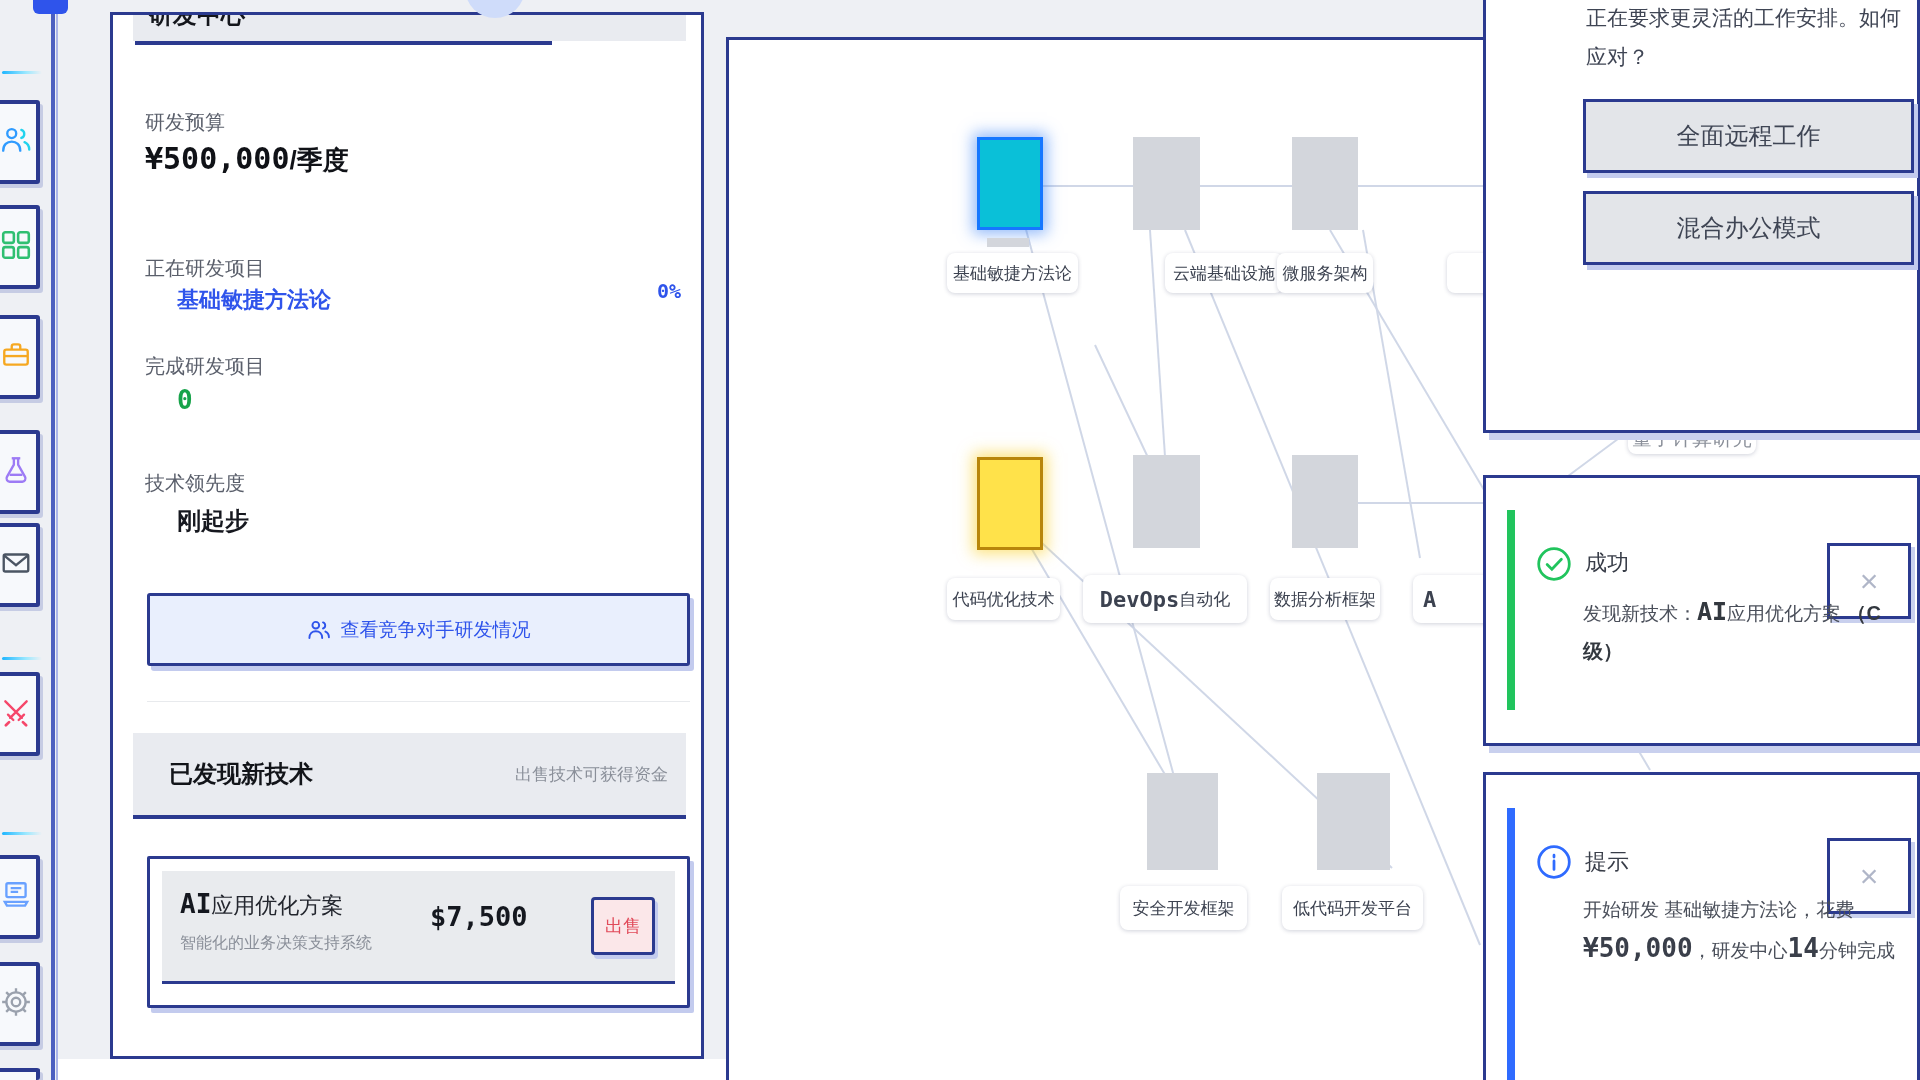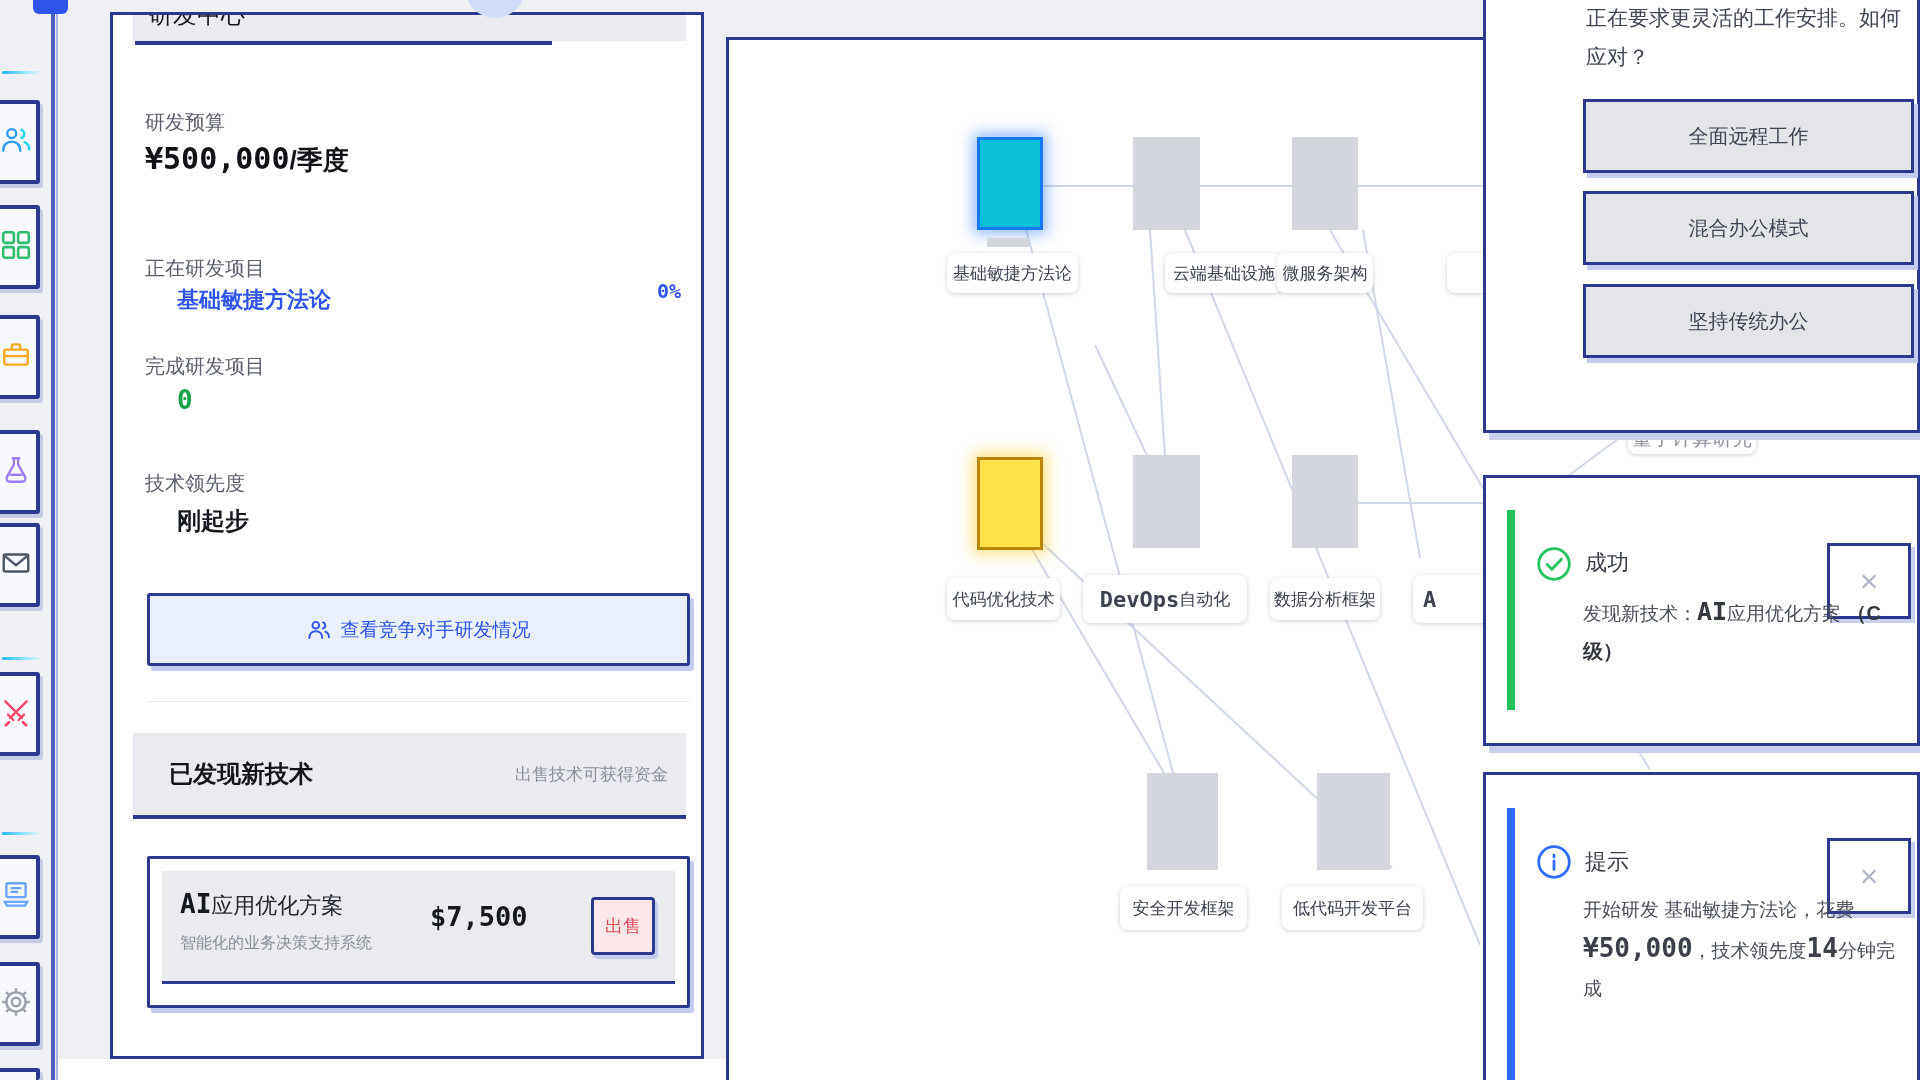--- a/index.html
+++ b/index.html
@@ -73,21 +73,21 @@
   .rpanel{
     position:absolute;left:1483px;width:437px;background:#fff;
     border:3px solid #2b3a8f;box-sizing:border-box;z-index:6;
     box-shadow:6px 7px 0 #c9d0ee;
   }
   .dlg-btn{
     position:absolute;left:97px;width:331px;height:74px;
     background:#e3e5e9;border:3px solid #2b3a8f;box-sizing:border-box;
     box-shadow:4px 5px 0 #c3cbee;
     display:flex;align-items:center;justify-content:center;
-    font-size:20px;color:#3f4554;cursor:pointer;
+    font-size:24px;color:#3f4554;cursor:pointer;
   }
   .toast-close{
     position:absolute;left:341px;width:84px;height:76px;
     background:#fff;border:3px solid #2b3a8f;box-sizing:border-box;
     box-shadow:4px 4px 0 #c9d0ee;
     display:flex;align-items:center;justify-content:center;
     font-size:32px;color:#b0b6c8;cursor:pointer;
   }
   .toast-title{position:absolute;left:99px;font-size:22px;color:#383d48;}
   .toast-body{position:absolute;left:97px;font-size:19px;color:#4a4f5a;line-height:1.75;}
@@ -237,21 +237,21 @@
       <circle cx="15" cy="15" r="4"></circle>
       <circle cx="15" cy="15" r="9"></circle>
       <path d="M15 2v4M15 24v4M2 15h4M24 15h4M5.8 5.8l2.8 2.8M21.4 21.4l2.8 2.8M24.2 5.8l-2.8 2.8M8.6 21.4l-2.8 2.8"></path>
     </svg>
   </span>
 </div>
 <div class="side-btn" style="top:1068px;height:12px;border-bottom:none;"></div>
 
 <div class="panel">
   <div class="abs" style="left:20px;top:0px;width:553px;height:26px;background:#e9ebf0;overflow:hidden;">
-    <div style="position:absolute;left:16px;top:-16px;font-size:24px;font-weight:normal;color:#14161c;">研发中心</div>
+    <div style="position:absolute;left:16px;top:-16px;font-size:24px;font-weight:bold;color:#14161c;">研发中心</div>
   </div>
   <div class="abs navy" style="left:22px;top:26px;width:417px;height:4px;"></div>
 
   <div class="abs lbl" style="left:32px;top:94px;">研发预算</div>
   <div class="abs" style="left:32px;top:126px;">
     <span class="mono" style="font-size:30px;color:#101217;">¥500,000</span><span style="font-size:26px;font-weight:bold;color:#101217;">/季度</span>
   </div>
 
   <div class="abs lbl" style="left:32px;top:240px;">正在研发项目</div>
   <div class="abs" style="left:64px;top:270px;font-size:22px;font-weight:bold;color:#2f54eb;cursor:pointer;">基础敏捷方法论</div>
@@ -296,21 +296,20 @@
 
 <div class="abs" style="left:58px;top:1059px;width:668px;height:21px;background:#fff;z-index:5;"></div>
 
 <div class="rpanel" style="top:-14px;height:447px;">
   <div class="abs" style="left:100px;top:10px;width:330px;font-size:21px;color:#3f4554;line-height:1.85;">
     <div>正在要求更灵活的工作安排。如何</div>
     <div>应对？</div>
   </div>
   <div class="dlg-btn" style="top:110px;">全面远程工作</div>
   <div class="dlg-btn" style="top:202px;">混合办公模式</div>
-  <div class="dlg-btn" style="top:295px;">坚持传统办公</div>
 </div>
 
 <div class="rpanel" style="top:475px;height:271px;">
   <div class="abs" style="left:21px;top:32px;width:8px;height:200px;background:#21c45d;"></div>
   <span class="abs" style="left:49px;top:67px;">
     <svg width="38" height="38" viewBox="0 0 36 36" fill="none" stroke="#21c45d" stroke-width="2.6" stroke-linecap="round">
       <circle cx="18" cy="18" r="14.5"></circle>
       <path d="M11.5 18.5l4.5 4.5 9-9.5"></path>
     </svg>
   </span>
@@ -329,18 +328,18 @@
     <svg width="38" height="38" viewBox="0 0 36 36" fill="none" stroke="#2f6bff" stroke-width="2.6" stroke-linecap="round">
       <circle cx="18" cy="18" r="14.5"></circle>
       <path d="M18 11.5v1.8M18 17v8"></path>
     </svg>
   </span>
   <div class="toast-title" style="top:72px;">提示</div>
   <div class="toast-close" style="top:63px;">
     <span>×</span>
   </div>
   <div class="toast-body" style="top:118px;width:320px;">
-    <span>开始研发 </span><span>基础敏捷方法论</span><span>，花费 </span><span class="mono" style="font-size:26px;color:#3a3f4a;">¥50,000</span><span>，技术领先度</span><span class="mono" style="font-size:26px;color:#3a3f4a;">14</span><span>分钟完成</span>
+    <span>开始研发 </span><span>基础敏捷方法论</span><span>，花费 </span><span class="mono" style="font-size:26px;color:#3a3f4a;">¥50,000</span><span>，研发中心</span><span class="mono" style="font-size:26px;color:#3a3f4a;">14</span><span>分钟完成</span>
   </div>
 </div>
 
 <div class="abs" style="left:33px;top:0;width:35px;height:14px;background:#2f54eb;border-radius:0 0 6px 6px;z-index:7;"></div>
 <div class="abs" style="left:465px;top:-42px;width:60px;height:60px;border-radius:50%;background:#cfdcfa;z-index:7;"></div>
 
 </body></html>

